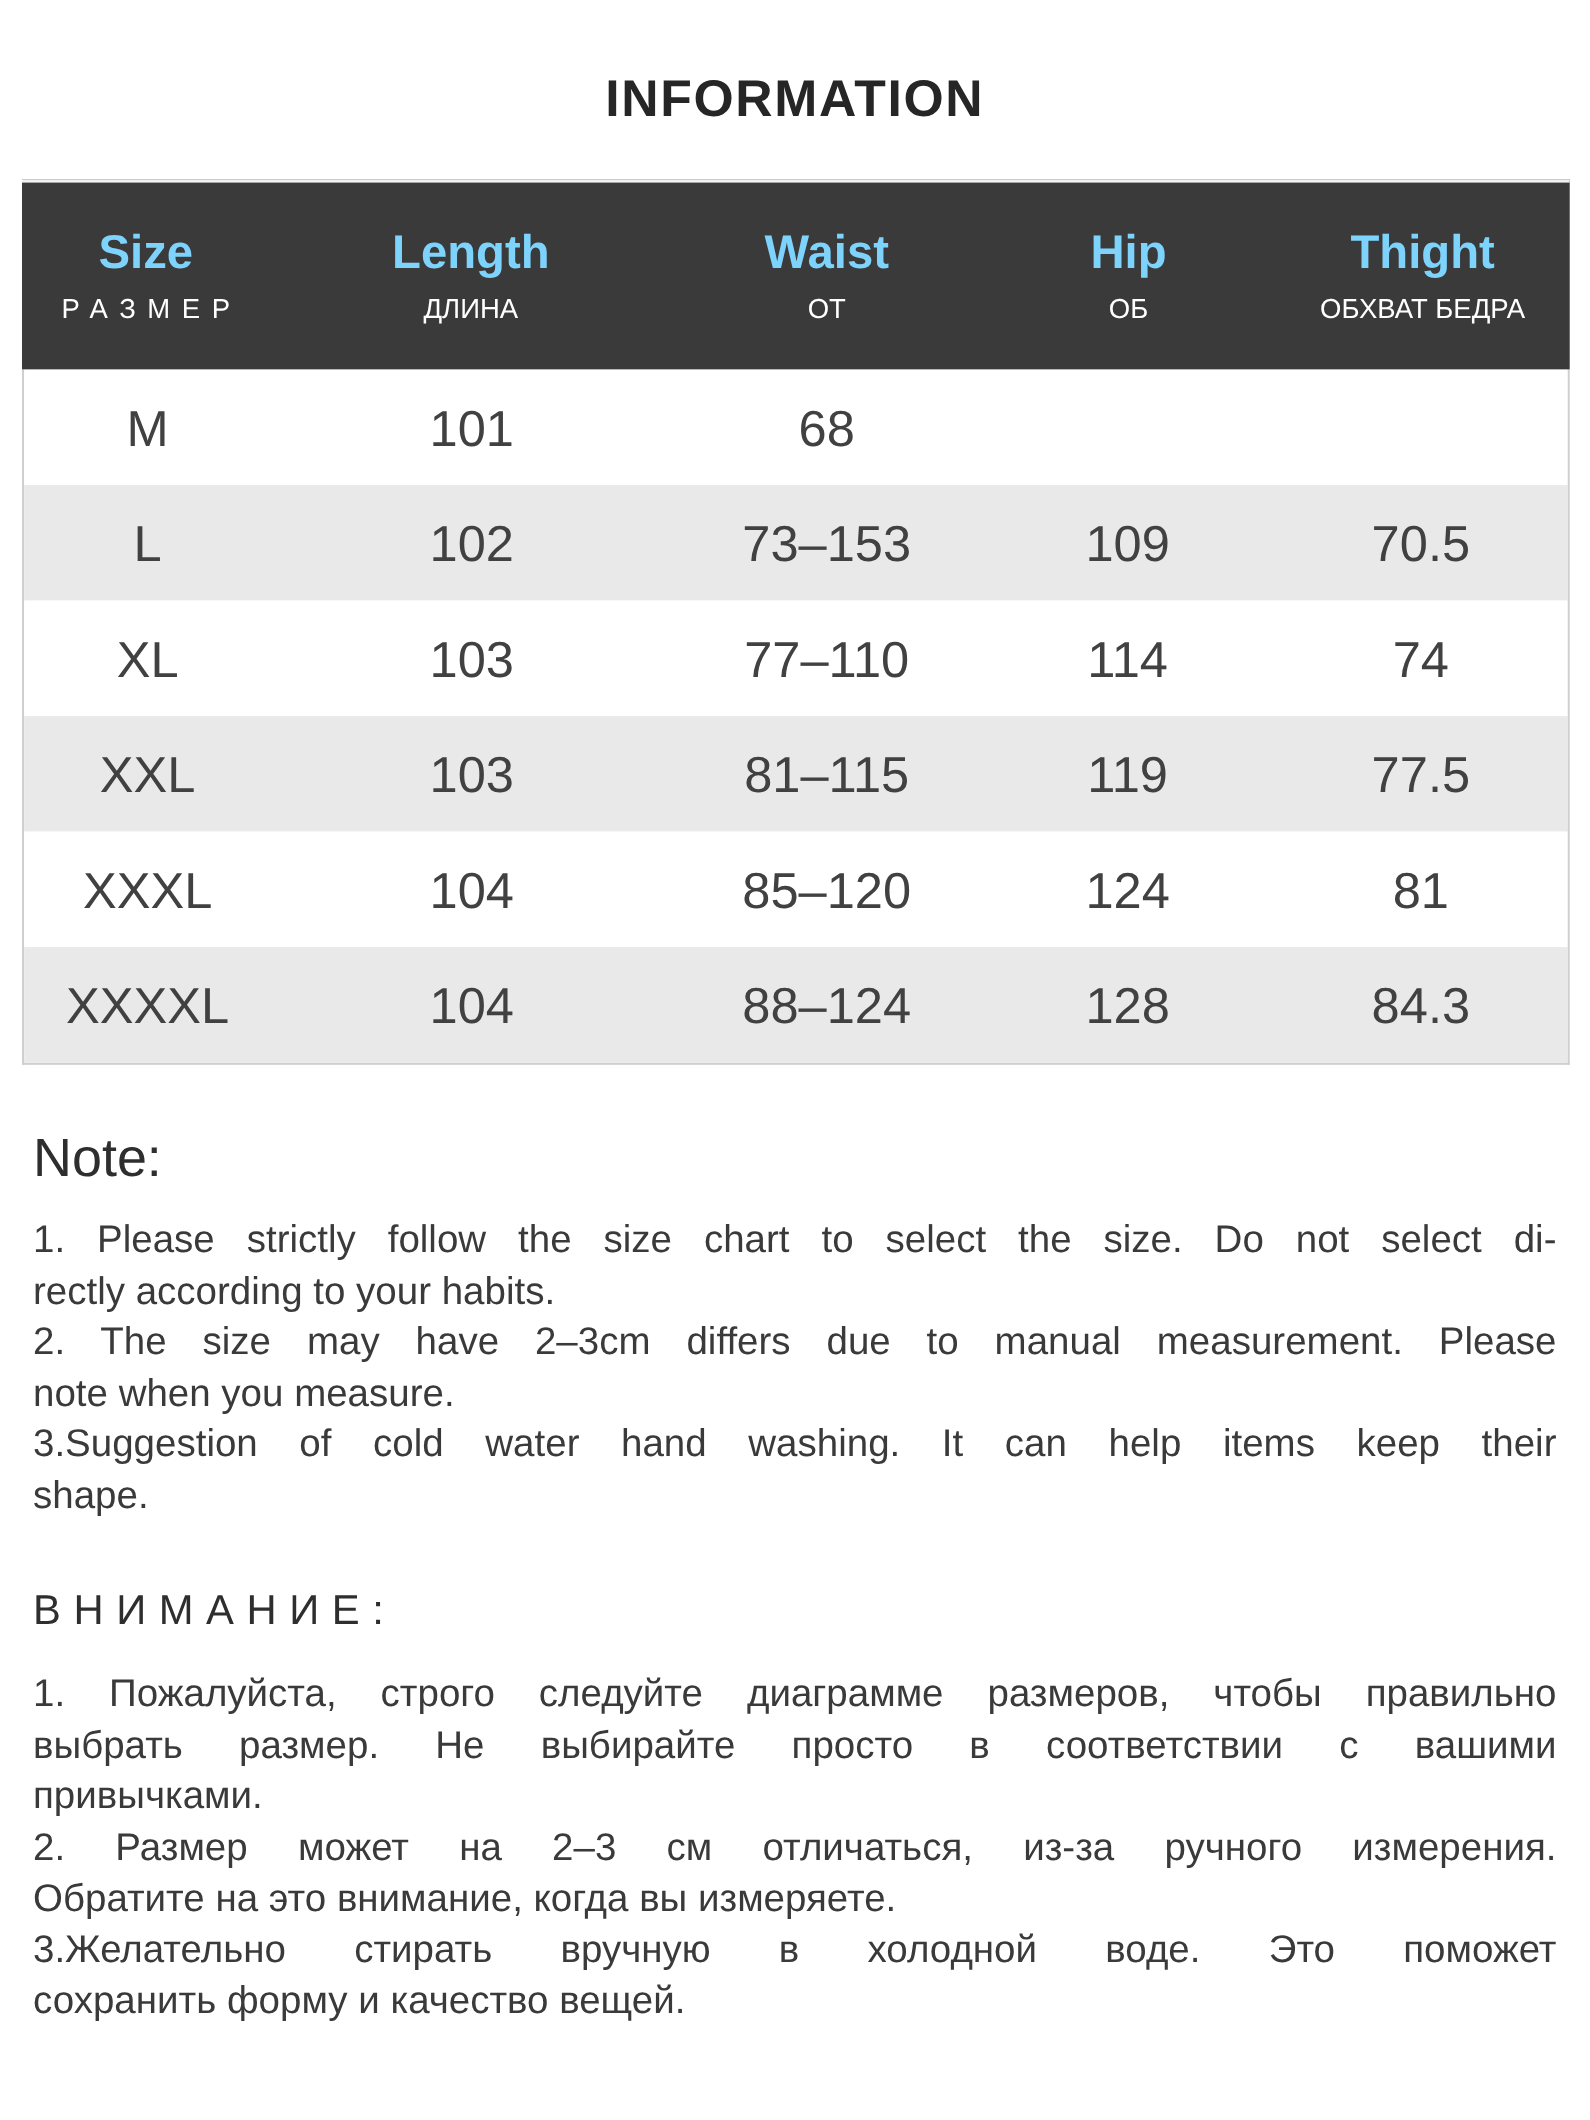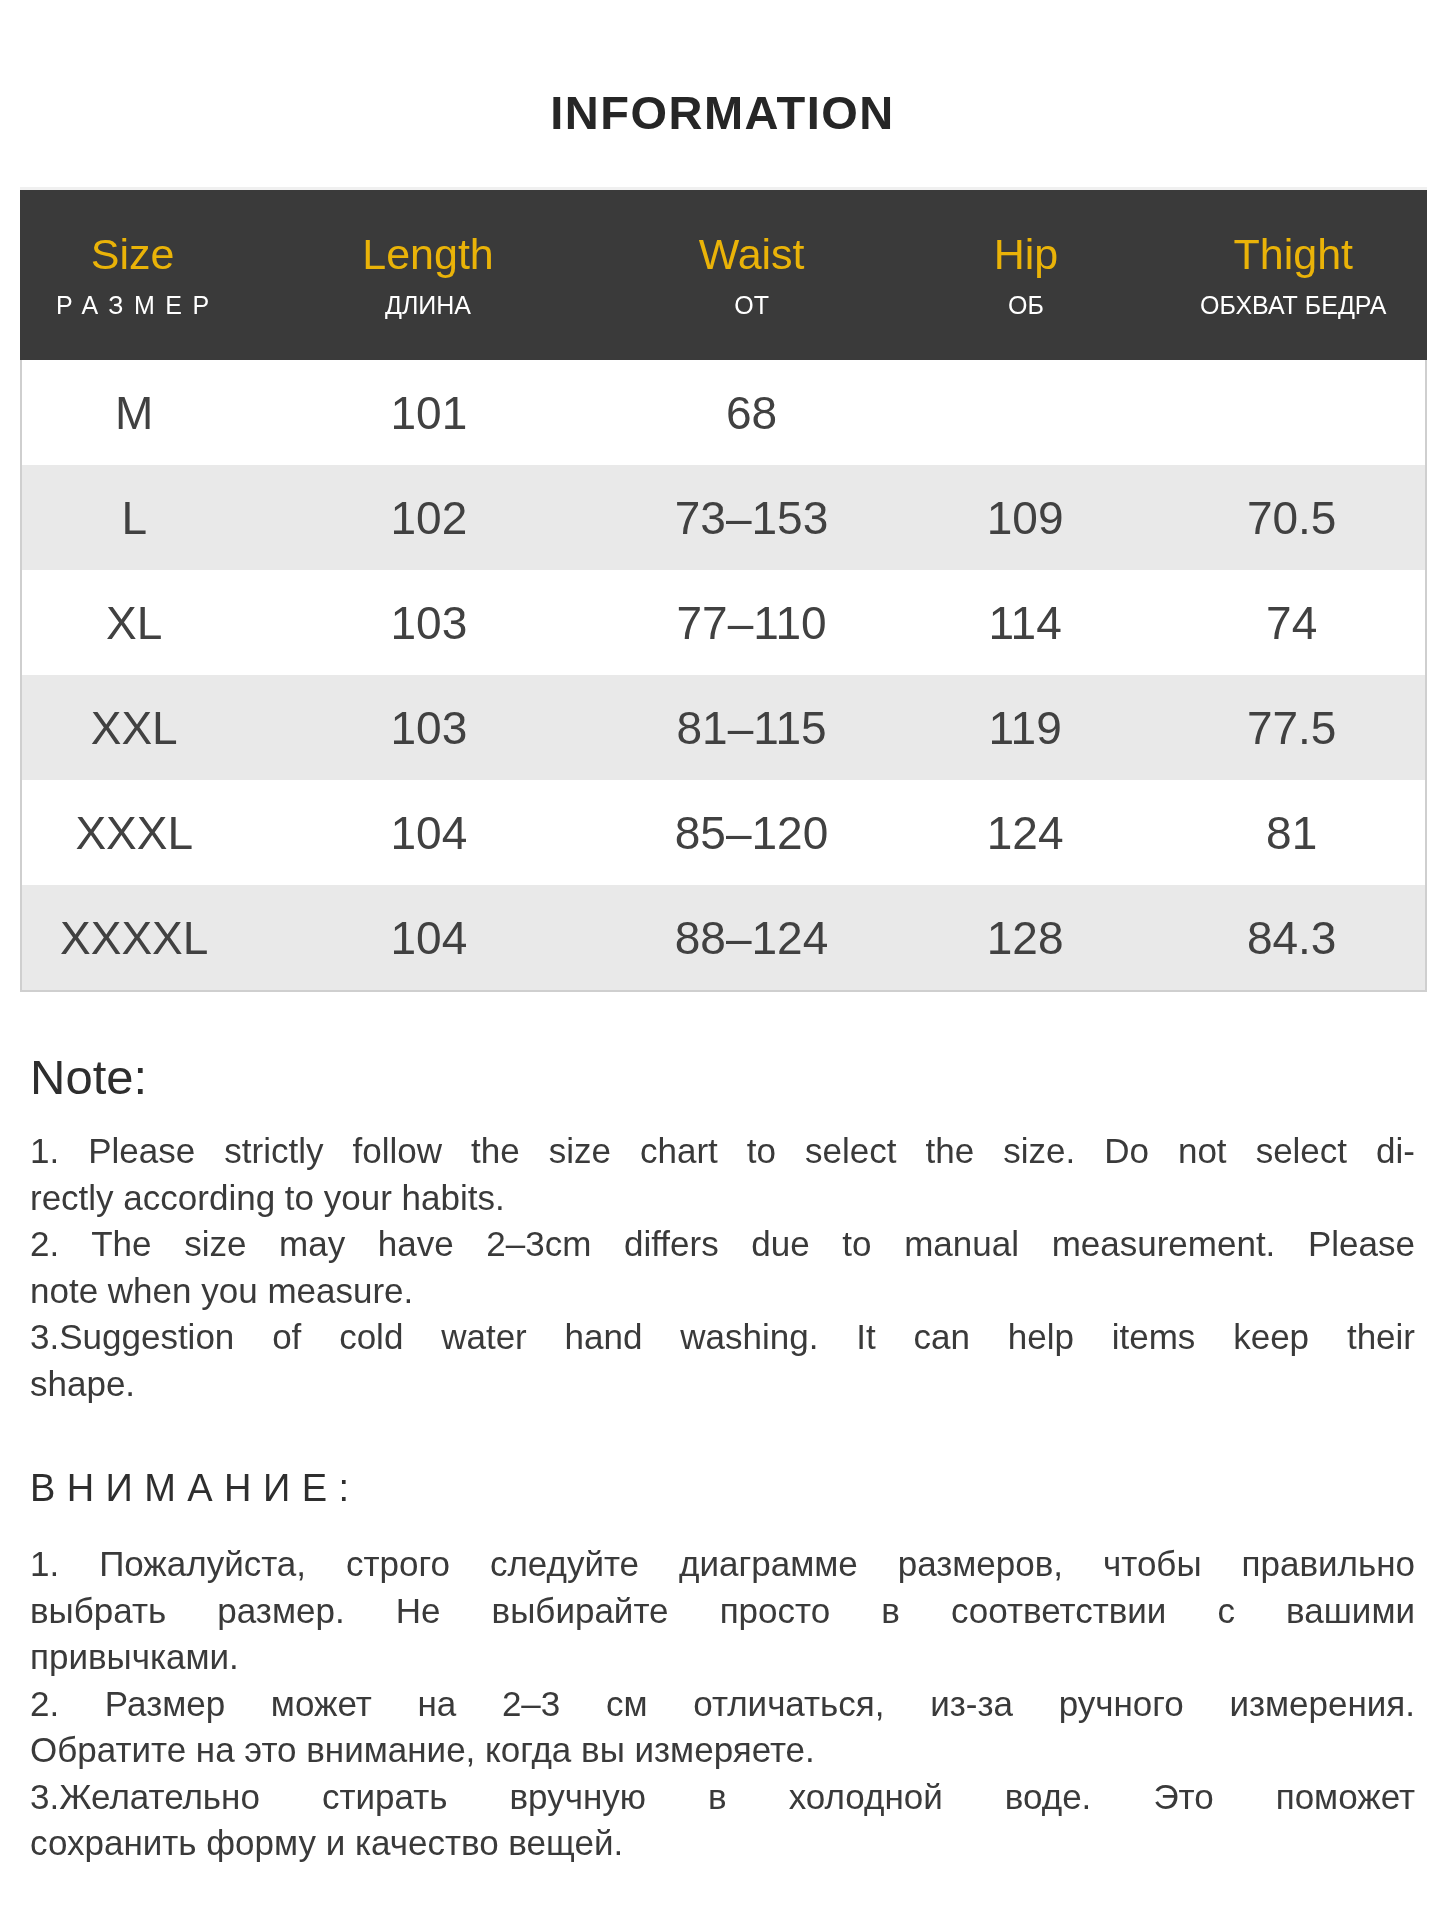--- a/index.html
+++ b/index.html
@@ -3,31 +3,31 @@
 <meta charset="utf-8">
 <style>
   html,body{margin:0;padding:0;}
   body{
     width:1445px;height:1927px;overflow:hidden;background:#ffffff;
     font-family:"Liberation Sans", sans-serif;color:#3d3d3d;
   }
   .page{width:1445px;height:1927px;position:relative;}
 
   .title{
-    margin:0;padding-top:88px;text-align:center;
+    margin:0;padding-top:64px;text-align:center;
     font-size:47px;line-height:50px;font-weight:700;letter-spacing:1.5px;color:#262626;
   }
 
   .size-table{margin:49px 18px 0 20px;width:1407px;box-sizing:border-box;}
   .thead{
     background:#3a3a3a;border-top:3px solid #f0f0f0;height:170px;
     display:grid;grid-template-columns:16% 26% 20% 19% 19%;
   }
   .hcell{display:flex;flex-direction:column;justify-content:center;align-items:center;gap:17px;}
-  .hcell .en{font-size:43px;font-weight:400;color:#eab308;line-height:1;}
+  .hcell .en{font-size:43px;font-weight:700;color:#7dd3fc;line-height:1;}
   .hcell .ru{font-size:25px;font-weight:400;color:#ffffff;line-height:1;}
   .hcell .ru.spaced{letter-spacing:0.42em;margin-right:-0.42em;}
 
   .tbody{border:2px solid #cfcfcf;border-top:none;box-sizing:content-box;}
   .trow{
     height:105px;display:grid;grid-template-columns:16% 26% 20% 19% 19%;
     align-items:center;background:#ffffff;
   }
   .trow.alt{background:#e9e9e9;}
   .tcell{text-align:center;font-size:46px;font-weight:400;color:#414141;}

